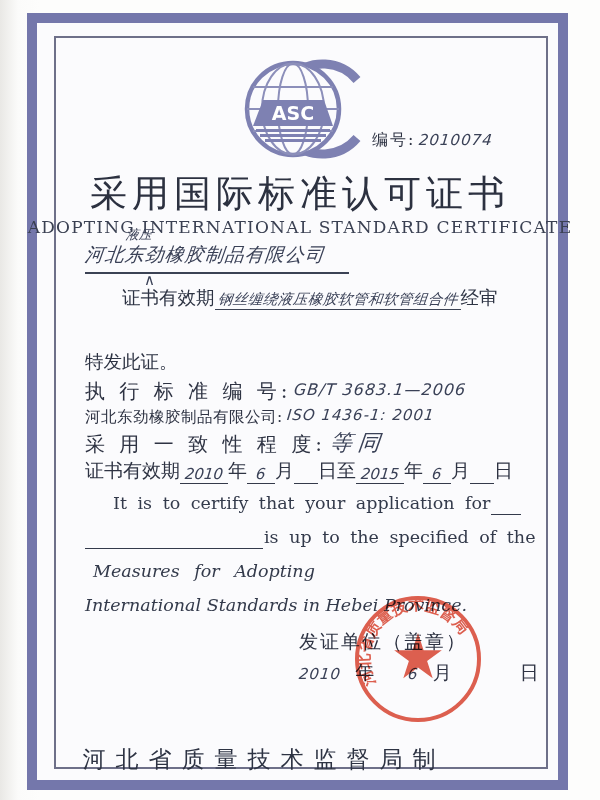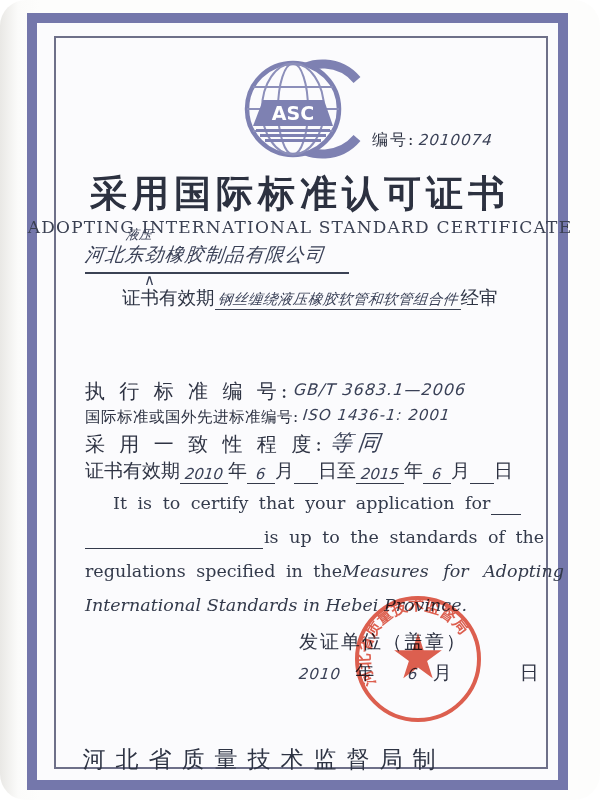--- a/index.html
+++ b/index.html
@@ -2,39 +2,38 @@
 <html><head>
 <meta charset="utf-8">
 <style>
   html,body{margin:0;padding:0;}
   body{background:#ffffff;}
   .photo{
     position:relative; width:600px; height:800px; overflow:hidden;
     background:linear-gradient(90deg,#e9e8e5 0px,#fbfbfa 18px,#fdfdfc 40px,#fdfdfc 100%);
     font-family:"DejaVu Serif","Liberation Serif",serif;
     color:#2e3343;
-    border-radius:26px;
   }
   .frame{
     position:absolute; left:27px; top:13px; width:541px; height:777px;
     border:10px solid #7477ab; box-sizing:border-box;
     background:#fbfbfd;
   }
   .inner-frame{
     position:absolute; left:54px; top:36px; width:494px; height:733px;
     border:2px solid #6e7089; box-sizing:border-box;
   }
   .abs{position:absolute;}
   .hw{ 
     font-family:"DejaVu Sans","Liberation Sans",sans-serif;
     font-style:italic; color:#3a4157; transform:skewX(-6deg); display:inline-block;
   }
   .cert-no{left:372px; top:130px; font-size:16px; letter-spacing:2px;}
   .cert-no .hw{font-size:15px; letter-spacing:1px; margin-left:4px;}
-  .title{left:0; width:600px; top:169px; text-align:center; font-size:37px; font-weight:bold;
+  .title{left:0; width:600px; top:169px; text-align:center; font-size:37px; font-weight:normal;
          letter-spacing:5px; color:#2c3140; white-space:nowrap;}
   .subtitle{left:0; width:600px; top:217px; text-align:center; font-size:17px;
             letter-spacing:1.2px; color:#3a4052; white-space:nowrap;}
   .company-line{left:85px; top:242px; width:264px; height:30px; border-bottom:2px solid #3b4254;}
   .company-line .hw{font-size:19px; letter-spacing:1px; white-space:nowrap;}
   .insert-note{left:126px; top:226px; font-size:13px;}
   .insert-caret{left:144px; top:271px; font-size:15px; color:#3a4157; font-family:"DejaVu Sans",sans-serif;}
   .body-line{left:85px; width:460px; font-size:18.5px; white-space:nowrap; color:#2d3343;}
   .bl1{top:285px;}
   .bl2{top:317px; letter-spacing:0.2px;}
@@ -102,47 +101,47 @@
 
   <div class="abs insert-note hw">液压</div>
   <div class="abs company-line">
     <span class="hw">河北东劲橡胶制品有限公司</span>
   </div>
   <div class="abs insert-caret">∧</div>
 
   <div class="abs body-line bl1">
     <span class="indent"></span><span>证书有效期</span><span class="product"><span class="hw">钢丝缠绕液压橡胶软管和软管组合件</span></span><span>经审</span>
   </div>
+  <div class="abs body-line bl3">特发此证。</div>
 
   <div class="abs field f-std">
     <span>执 行 标 准 编 号:</span><span class="hw">GB/T 3683.1—2006</span>
   </div>
   <div class="abs field f-intl">
-    <span>国际标准或国外先进标准编号:</span><span class="hw">ISO 1436-1: 2001</span>
+    <span>河北东劲橡胶制品有限公司:</span><span class="hw">ISO 1436-1: 2001</span>
   </div>
   <div class="abs field f-cons">
     <span>采 用 一 致 性 程 度:</span><span class="hw">等同</span>
   </div>
 
   <div class="abs validity">
     <span>证书有效期</span><span class="u uw-year"><span class="hw">2010</span></span><span>年</span><span class="u uw-month"><span class="hw">6</span></span><span>月</span><span class="u uw-blank"></span><span>日至</span><span class="u uw-year"><span class="hw">2015</span></span><span>年</span><span class="u uw-month"><span class="hw">6</span></span><span>月</span><span class="u uw-blank"></span><span>日</span>
   </div>
 
   <div class="abs english">
     <div class="en-row">
       <span class="en-ind"></span>
         <span class="ws">It is to certify that your application for</span>
         <span class="en-fill"></span>
     </div>
     <div class="en-row">
       <span class="en-lead"></span>
-        <span class="ws">is up to the standards of the</span>
+        <span class="ws">is up to the specified of the</span>
     </div>
     <div class="en-row">
-      <span class="ws">regulations specified in the</span>
         <span class="en-ind" style="width:8px"></span>
         <span class="it-wide">Measures for Adopting</span>
     </div>
     <div class="en-row">
       <span class="it">International Standards in Hebei Province.</span>
     </div>
   </div>
 
   <div class="abs issuer">发证单位（盖章）</div>
   <div class="abs issue-date">

